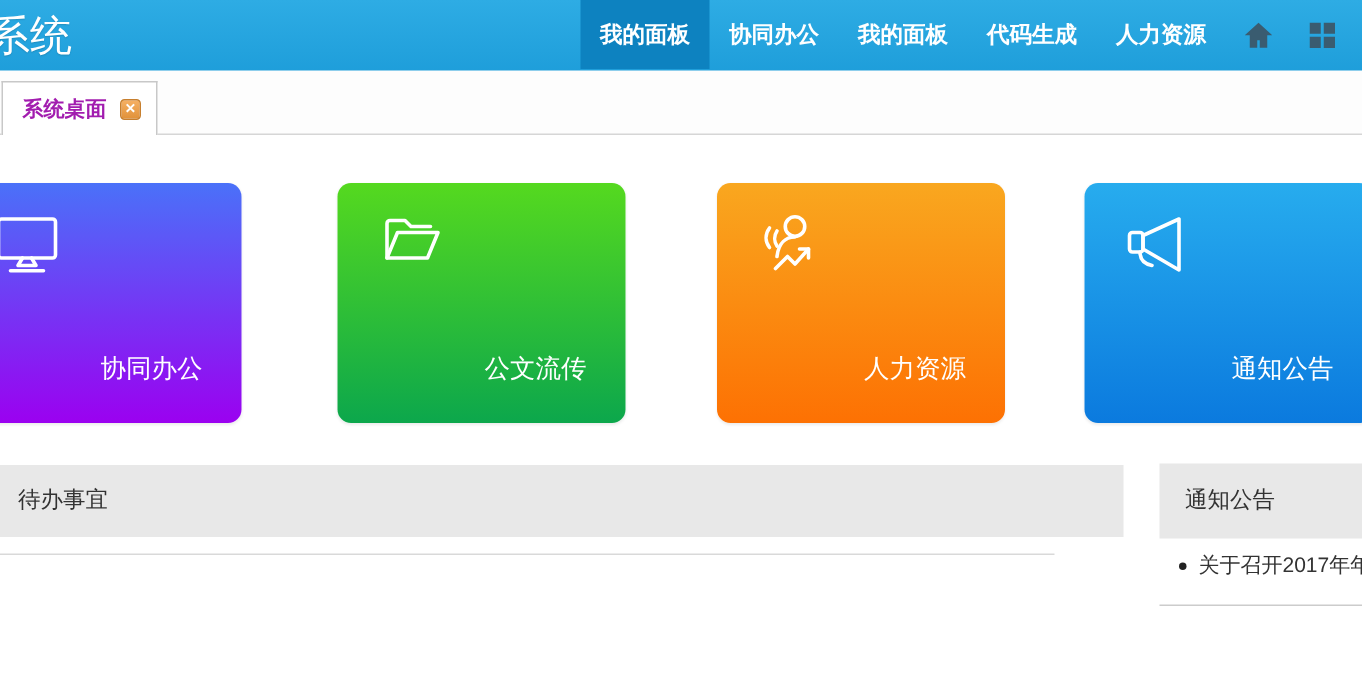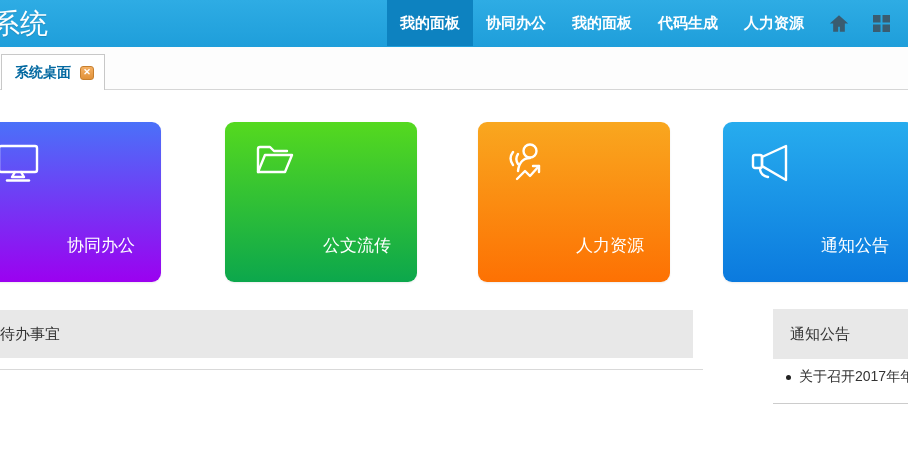--- a/index.html
+++ b/index.html
@@ -18,39 +18,39 @@
               font-size:15px; font-weight:bold; cursor:pointer; white-space:nowrap; }
   .nav-item.active { background:#0d82c0; }
   .nav-iconbtn { display:flex; align-items:center; padding:0 12px; cursor:pointer; }
 
   
   .tabbar { position:absolute; top:47px; left:0; width:100%; height:43px; background:#fdfdfd; }
   .tabbar-line { position:absolute; left:0; right:0; bottom:0; height:1px; background:#d6d6d6; }
   .tab { position:absolute; left:1px; bottom:0; height:36px; z-index:2;
          display:flex; align-items:center; padding:0 10px 0 13px;
          background:#fff; border:1px solid #c8c8c8; border-bottom:none; cursor:pointer; }
-  .tab-label { font-size:14px; color:#0369a1; font-weight:bold; white-space:nowrap; }
+  .tab-label { font-size:14px; color:#a21caf; font-weight:bold; white-space:nowrap; }
   .tab-close { margin-left:9px; width:14px; height:14px; border-radius:3px;
                background:linear-gradient(#f5b064,#e1923a); border:1px solid #c77f2e;
                color:#fff; font-size:9px; line-height:11px; text-align:center;
                font-weight:bold; cursor:pointer; }
 
   
   .tile { position:absolute; top:122px; width:192px; height:160px; border-radius:9px;
           cursor:pointer; box-shadow:0 1px 2px rgba(0,0,0,.08); }
   .tile-icon { position:absolute; left:26px; top:17px; }
   .tile-label { position:absolute; right:26px; bottom:25px; color:#fff; font-size:17px; white-space:nowrap; }
   .tile-1 { left:-31px;  background:linear-gradient(#4a71f9, #9b01f0); }
   .tile-2 { left:225px;  background:linear-gradient(#55d91f, #0ca74c);padding-left:23px; }
   .tile-3 { left:478px;  background:linear-gradient(#f9a71f, #fd7103); }
   .tile-4 { left:723px;  background:linear-gradient(#27acee, #0b7ade); }
 
   
-  .todo-header { position:absolute; left:0; top:310px; width:693px; height:48px;
-                 background:#e8e8e8; line-height:48px; 
+  .todo-header { position:absolute; left:0; top:310px; width:749px; height:48px;
+                 background:#e8e8e8; line-height:48px; padding-left:12px;
                  font-size:15px; color:#333; }
   .todo-divider { position:absolute; left:0; top:369px; width:703px; height:1px; background:#d9d9d9; }
   .notice-header { position:absolute; left:773px; top:309px; width:135px; height:50px;
                    background:#e8e8e8; line-height:50px; padding-left:17px;
                    font-size:15px; color:#333; }
   .notice-item { position:absolute; left:786px; top:368px; display:flex; align-items:center;
                  font-size:14px; color:#333; white-space:nowrap; cursor:pointer; }
   .notice-bullet { width:5px; height:5px; border-radius:50%; background:#222;
                    margin-right:8px; flex:none; }
   .notice-divider { position:absolute; left:773px; top:403px; width:135px; height:1px; background:#ccc; }

